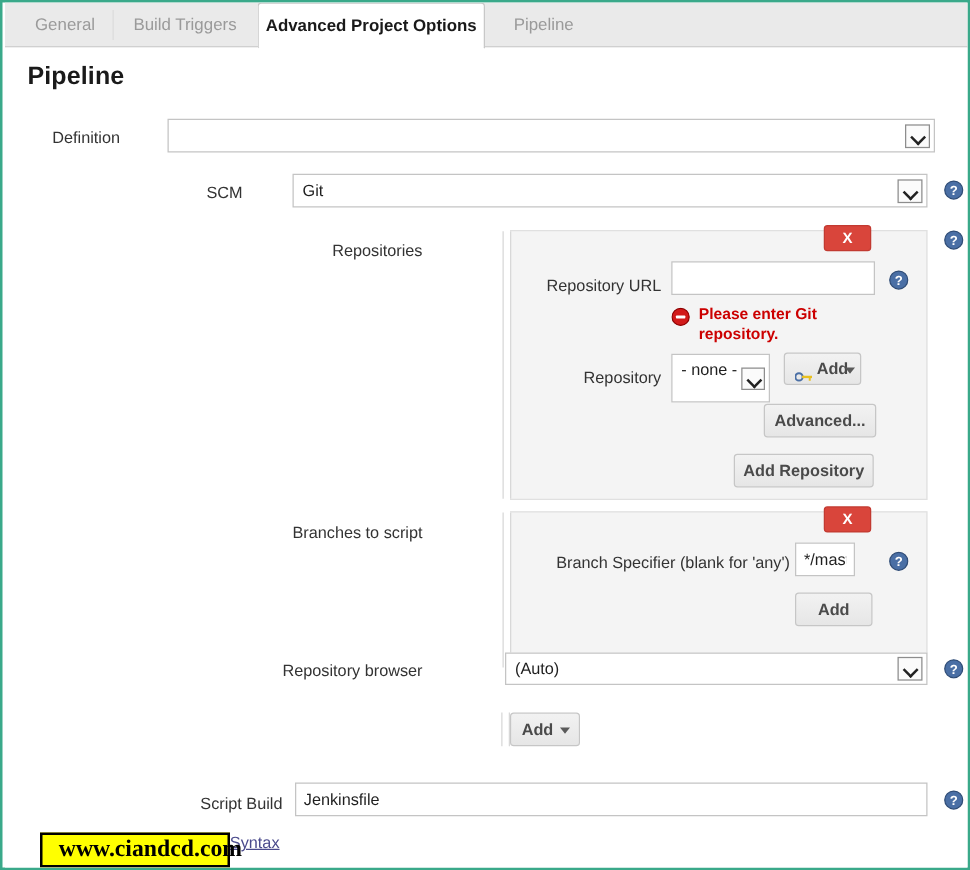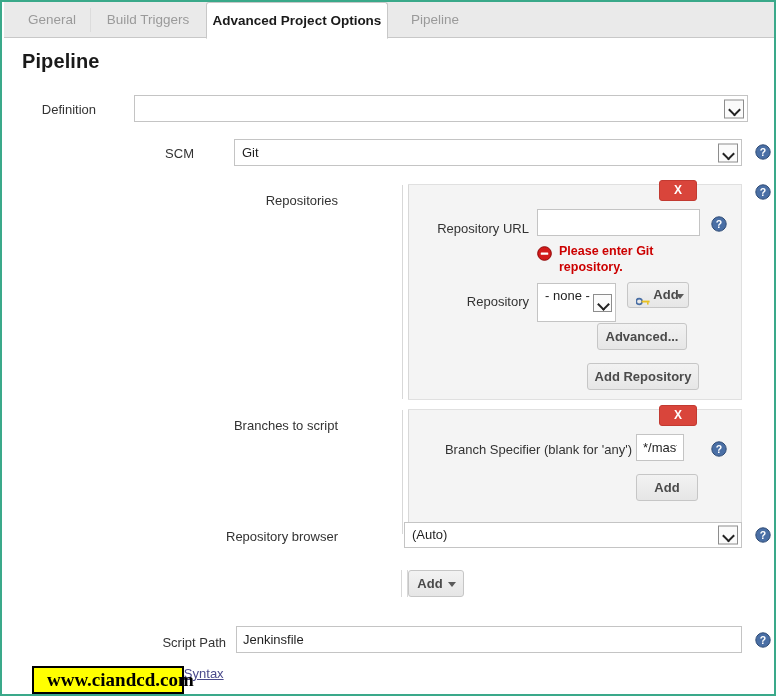--- a/index.html
+++ b/index.html
@@ -347,21 +347,21 @@
         <svg width="14" height="9" viewBox="0 0 14 9">
             <circle cx="3.2" cy="4.5" r="2.9" fill="none" stroke="#4a6fa5" stroke-width="1.6"></circle>
             <rect x="5.6" y="3.6" width="8" height="1.9" fill="#e8c020"></rect>
             <rect x="11" y="5.2" width="1.6" height="2.4" fill="#e8c020"></rect>
           </svg>
       </span>
       <span>Add</span>
       <span class="caret-dn" style="right:4px; top:11px;"></span>
     </div>
 
-    <div class="btn" style="left:593px; top:285px; width:90px; height:27px; line-height:25px;">
+    <div class="btn" style="left:607px; top:285px; width:90px; height:27px; line-height:25px;">
       <span>Advanced...</span>
     </div>
 
     <div class="btn" style="left:583px; top:325px; width:112px; height:27px; line-height:25px;">
       <span>Add Repository</span>
     </div>
 
     <div class="lbl" style="left:150px; top:380px; width:184px;">Branches to script</div>
 
     <div class="panel" style="left:404px; top:371px; width:334px; height:126px;">
@@ -398,21 +398,21 @@
     </span>
 
     <div class="panel" style="left:404px; top:532px; width:54px; height:27px; background:transparent; border:none;">
       <span class="panel-grip"></span>
     </div>
     <div class="btn" style="left:404px; top:532px; width:56px; height:27px; line-height:25px; padding-right:12px;">
       <span>Add</span>
       <span class="caret-dn" style="right:7px; top:11px;"></span>
     </div>
 
-    <div class="lbl" style="left:70px; top:597px; width:152px;">Script Path</div>
+    <div class="lbl" style="left:70px; top:597px; width:152px;">Script Build</div>
     <input class="txt" style="left: 232px; top: 588px; width: 506px; height: 27px;" value="Jenkinsfile">
     <span class="help" style="left:751px; top:594px;">
       <svg width="16" height="16" viewBox="0 0 16 16">
           <circle cx="8" cy="8" r="7.2" fill="#4a6fa5" stroke="#2f4c76" stroke-width="1"></circle>
           <text x="8" y="12" font-family="Liberation Sans, sans-serif" font-size="10.5" font-weight="bold" fill="#ffffff" text-anchor="middle">?</text>
         </svg>
     </span>
 
     <a class="pl-syntax" style="left:130px; top:628px;" href="#">Pipeline Syntax</a>
 

